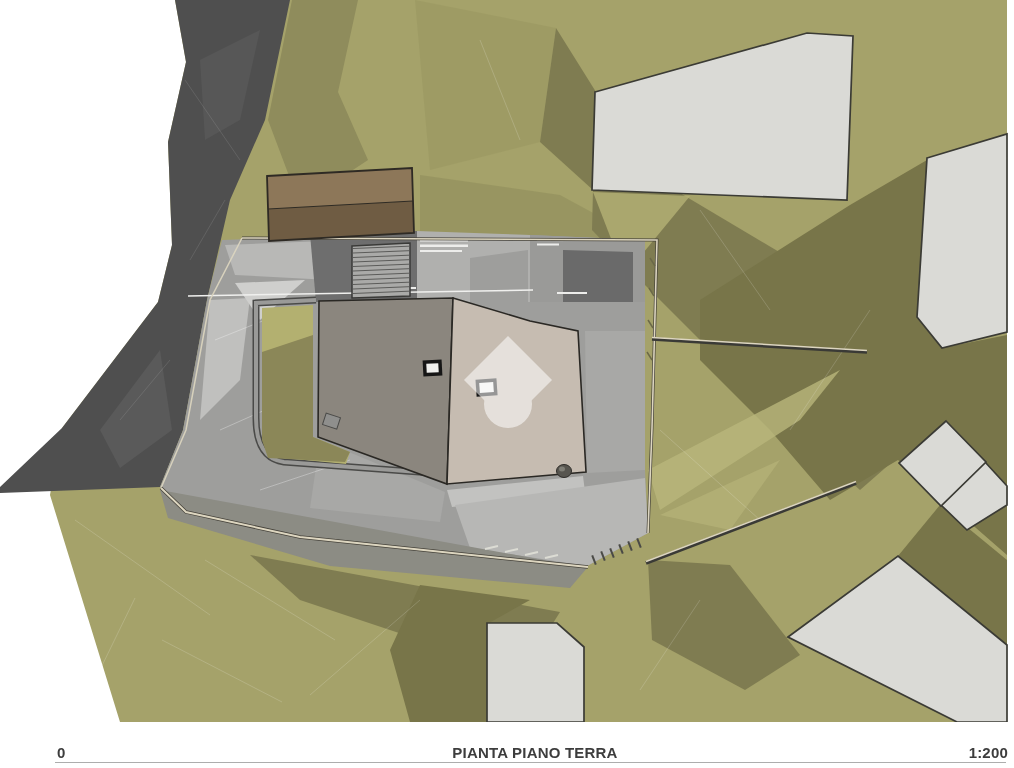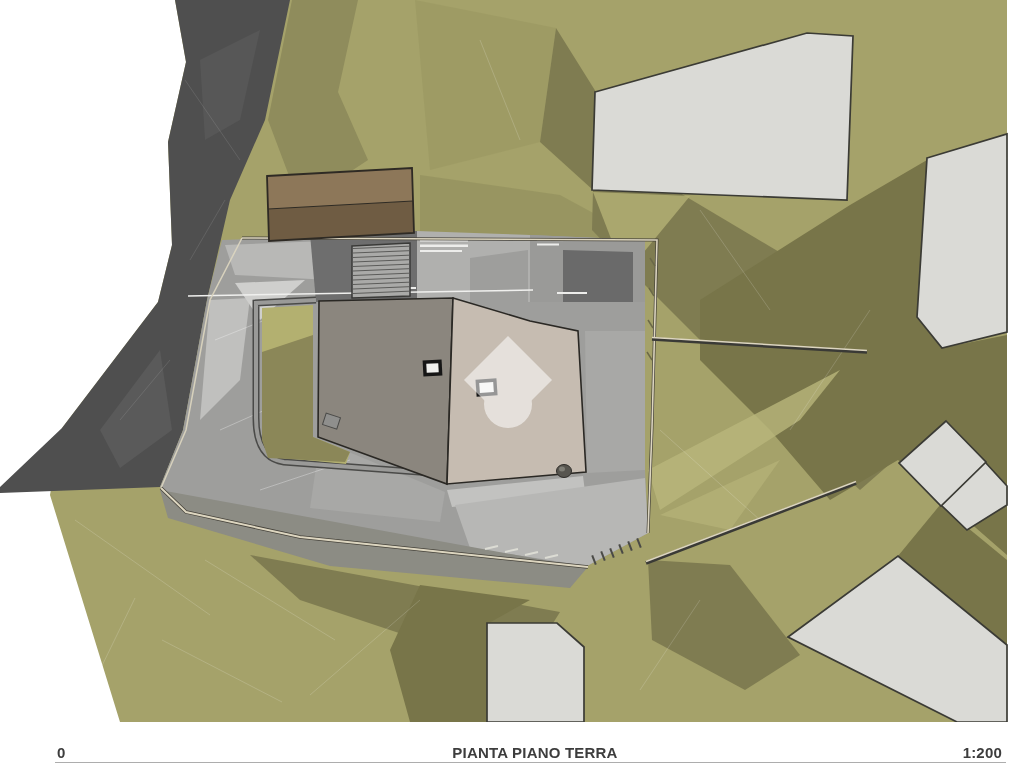--- a/index.html
+++ b/index.html
@@ -23,21 +23,21 @@
   .f-garden-d{fill:var(--garden-dark)}
   .s-bound-d{stroke:#45423a;fill:none}
   .s-bound-l{stroke:var(--boundary-line);fill:none}
   .roof-edge{stroke:#2a2824;stroke-width:1.6}
   
   .footer{position:absolute;left:0;top:722px;width:1014px;height:46px;background:var(--page-bg,#fff);}
   .footer .rule{position:absolute;left:55px;right:8px;top:40px;border-top:1px solid #adadad;}
   .footer .lbl{position:absolute;bottom:7px;font-size:15px;font-weight:bold;color:var(--text,#3d3d3d);letter-spacing:.2px;}
   .lbl-left{left:57px;}
   .lbl-center{left:0;right:0;text-align:center;transform:translateX(28px);}
-  .lbl-right{right:12px;}
+  .lbl-right{right:6px;}
 </style>
 </head>
 <body>
 
 <div class="plan-wrap">
 <svg width="1014" height="722" viewBox="0 0 1014 722" xmlns="http://www.w3.org/2000/svg">
 
   <g>
     <polygon class="f-terrain" points="175,0 1007,0 1007,722 120,722 50,495 62,428 158,302 172,245 168,142 186,62"></polygon>
   </g>

